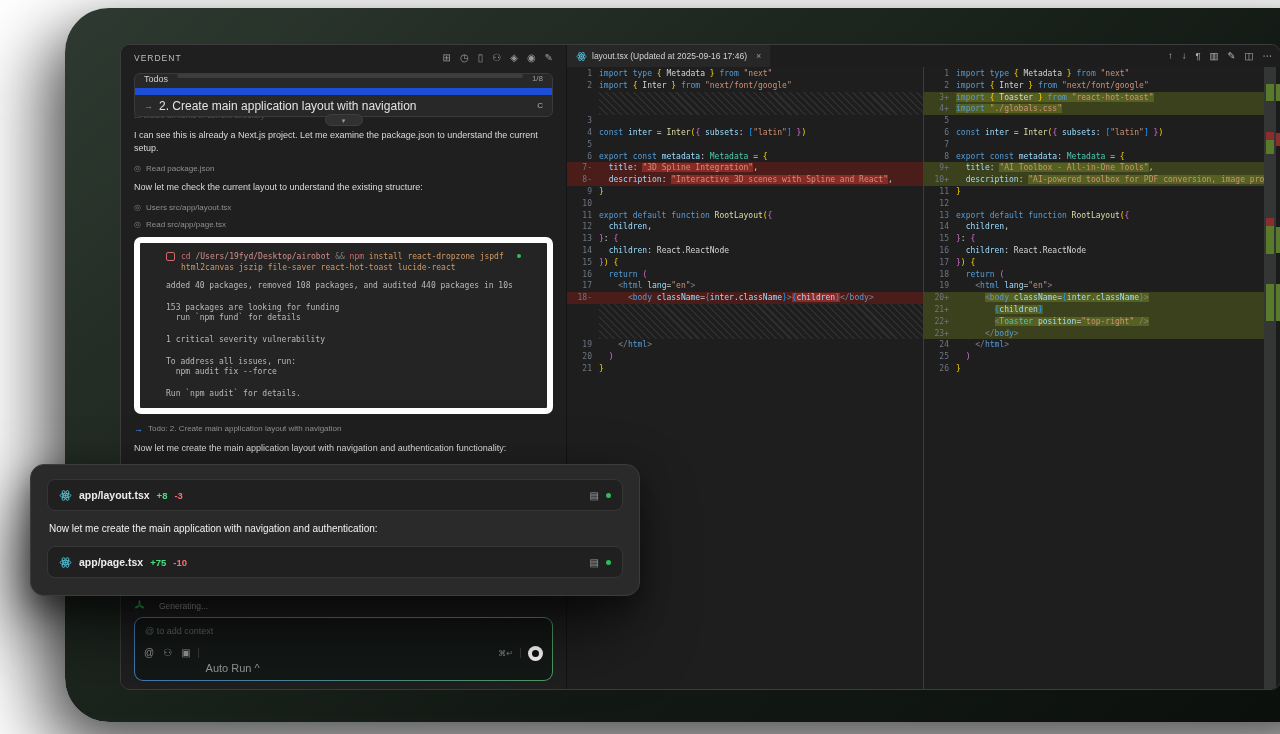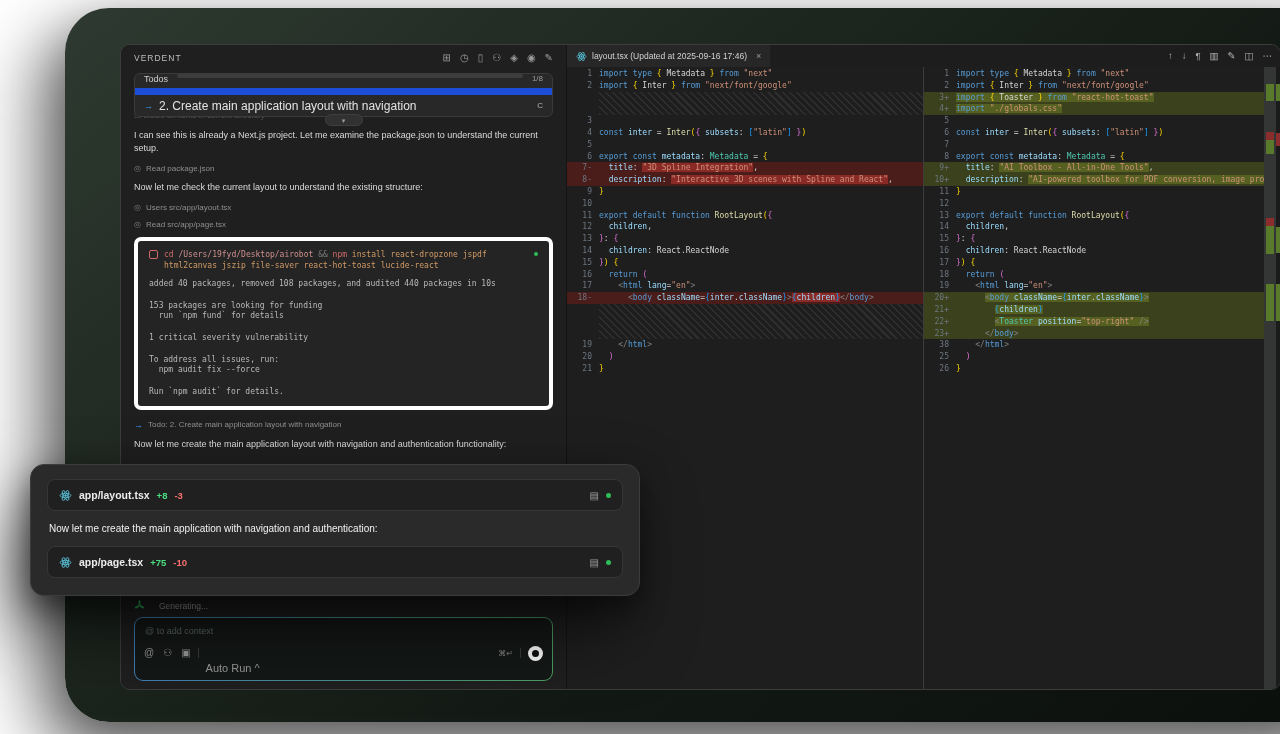--- a/index.html
+++ b/index.html
@@ -40,21 +40,21 @@
   .collapse-pill{position:absolute;left:50%;transform:translateX(-50%);top:69px;width:38px;height:12px;
     background:#313131;border:1px solid #3e3e3e;border-radius:6px;z-index:3;display:flex;
     align-items:center;justify-content:center;color:#9a9a9a;font-size:7px;line-height:7px;}
 
   .chat{position:absolute;left:13px;right:13px;top:84px;bottom:96px;overflow:hidden;}
   .para{font-size:9px;line-height:13px;color:#dadada;margin:0 0 9px 0;}
   .tool-row{display:flex;align-items:center;gap:5px;font-size:8px;color:#8f8f8f;margin:0 0 8px 0;}
   .tool-eye{font-size:8px;color:#7a7a7a;}
   .todo-ref{display:flex;align-items:center;gap:5px;font-size:8px;color:#8f8f8f;margin:4px 0 8px 0;}
 
-  .term{background:#242424;border:4px solid #ffffff;border-radius:7px;padding:8px 11px;margin:2px 0 10px 0;}
+  .term{background:#242424;border:6px solid #ffffff;border-radius:7px;padding:8px 26px;margin:2px 0 10px 0;}
   .term-head{display:flex;gap:6px;}
   .term-icon{flex:0 0 9px;width:9px;height:9px;border:1px solid #d16969;border-radius:2px;margin-top:1px;}
   .term-cmd{flex:1;font:8px/11px "DejaVu Sans Mono",monospace;white-space:pre-wrap;word-break:break-word;}
   .term-dot{flex:0 0 4px;width:4px;height:4px;border-radius:50%;background:#2ebd59;margin-top:3px;}
   .t-red{color:#d16969}.t-path{color:#cf8e8e}.t-gray{color:#7a7a7a}.t-orange{color:#d19a66}
   .term-out{font:8px/10.8px "DejaVu Sans Mono",monospace;color:#b9b9b9;white-space:pre;margin:8px 0 0 0;overflow:hidden;}
 
   .composer{position:absolute;left:13px;right:13px;bottom:8px;}
   .gen-row{display:flex;align-items:center;gap:14px;margin-bottom:6px;}
   .gen-text{font-size:8.5px;color:#a8a8a8;}
@@ -298,21 +298,21 @@
             <div class="crow"><span class="gut">14</span><span class="codeseg"><span class="tk-n">  </span><span class="tk-i">children</span><span class="tk-n">,</span></span></div>
             <div class="crow"><span class="gut">15</span><span class="codeseg"><span class="tk-b2">}</span><span class="tk-n">: </span><span class="tk-b2">{</span></span></div>
             <div class="crow"><span class="gut">16</span><span class="codeseg"><span class="tk-n">  </span><span class="tk-i">children</span><span class="tk-n">: </span><span class="tk-n">React.ReactNode</span></span></div>
             <div class="crow"><span class="gut">17</span><span class="codeseg"><span class="tk-b2">}</span><span class="tk-b1">)</span><span class="tk-n"> </span><span class="tk-b1">{</span></span></div>
             <div class="crow"><span class="gut">18</span><span class="codeseg"><span class="tk-n">  </span><span class="tk-k">return</span><span class="tk-n"> </span><span class="tk-b2">(</span></span></div>
             <div class="crow"><span class="gut">19</span><span class="codeseg"><span class="tk-n">    </span><span class="tk-pu">&lt;</span><span class="tk-tg">html</span><span class="tk-n"> </span><span class="tk-i">lang</span><span class="tk-n">=</span><span class="tk-s">"en"</span><span class="tk-pu">&gt;</span></span></div>
             <div class="crow added"><span class="gut">20+</span><span class="codeseg"><span class="tk-n">      </span><span class="tk-pu st">&lt;</span><span class="tk-tg st">body</span><span class="tk-n st"> </span><span class="tk-i st">className</span><span class="tk-n st">=</span><span class="tk-b3 st">{</span><span class="tk-i st">inter</span><span class="tk-n st">.</span><span class="tk-i st">className</span><span class="tk-b3 st">}</span><span class="tk-pu st">&gt;</span></span></div>
             <div class="crow added"><span class="gut">21+</span><span class="codeseg"><span class="tk-n">        </span><span class="tk-b3 st">{</span><span class="tk-i st">children</span><span class="tk-b3 st">}</span></span></div>
             <div class="crow added"><span class="gut">22+</span><span class="codeseg"><span class="tk-n">        </span><span class="tk-pu st">&lt;</span><span class="tk-ty st">Toaster</span><span class="tk-n st"> </span><span class="tk-i st">position</span><span class="tk-n st">=</span><span class="tk-s st">"top-right"</span><span class="tk-n st"> </span><span class="tk-pu st">/&gt;</span></span></div>
             <div class="crow added"><span class="gut">23+</span><span class="codeseg"><span class="tk-n">      </span><span class="tk-pu">&lt;/</span><span class="tk-tg">body</span><span class="tk-pu">&gt;</span></span></div>
-            <div class="crow"><span class="gut">38</span><span class="codeseg"><span class="tk-n">    </span><span class="tk-pu">&lt;/</span><span class="tk-tg">html</span><span class="tk-pu">&gt;</span></span></div>
+            <div class="crow"><span class="gut">24</span><span class="codeseg"><span class="tk-n">    </span><span class="tk-pu">&lt;/</span><span class="tk-tg">html</span><span class="tk-pu">&gt;</span></span></div>
             <div class="crow"><span class="gut">25</span><span class="codeseg"><span class="tk-n">  </span><span class="tk-b2">)</span></span></div>
             <div class="crow"><span class="gut">26</span><span class="codeseg"><span class="tk-b1">}</span></span></div>
           </div>
         <div class="ruler" id="ruler">
             <div class="mark g" style="top: 17px; height: 17px;"></div>
             <div class="mark r" style="top: 65px; height: 8px;"></div>
             <div class="mark g" style="top: 73px; height: 14px;"></div>
             <div class="mark r" style="top: 151px; height: 8px;"></div>
             <div class="mark g" style="top: 159px; height: 28px;"></div>
             <div class="mark g" style="top: 217px; height: 37px;"></div>

